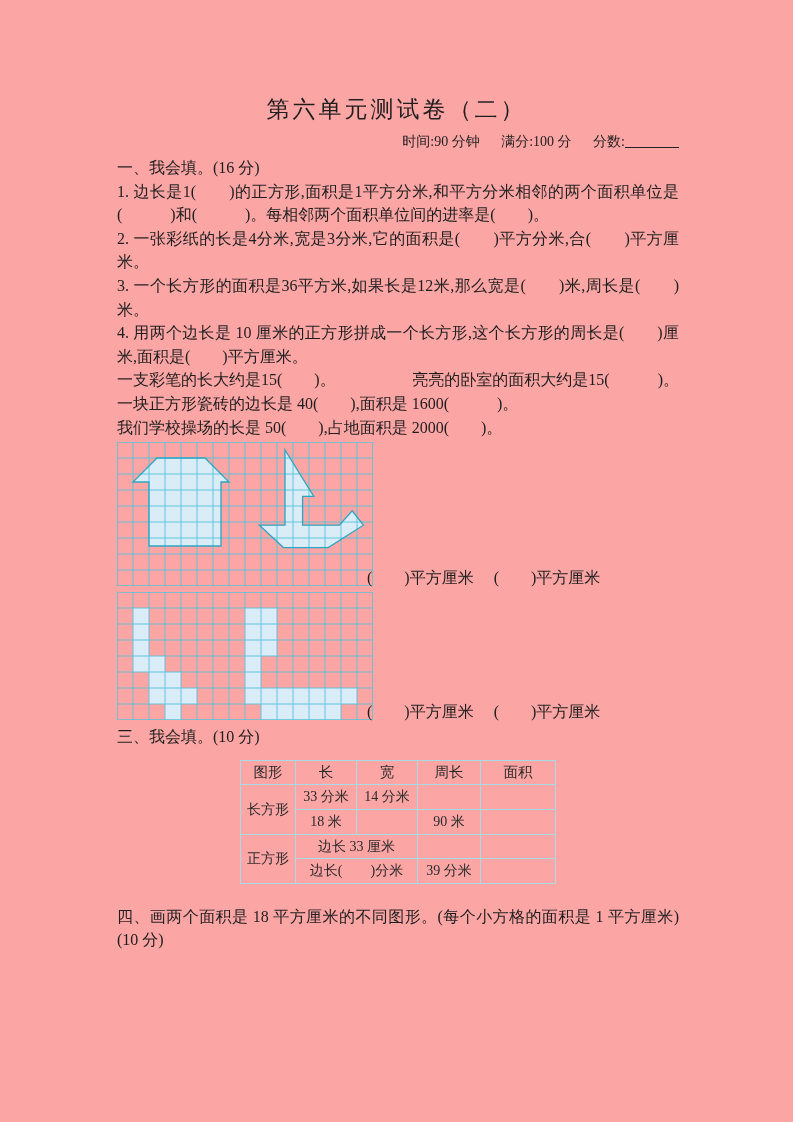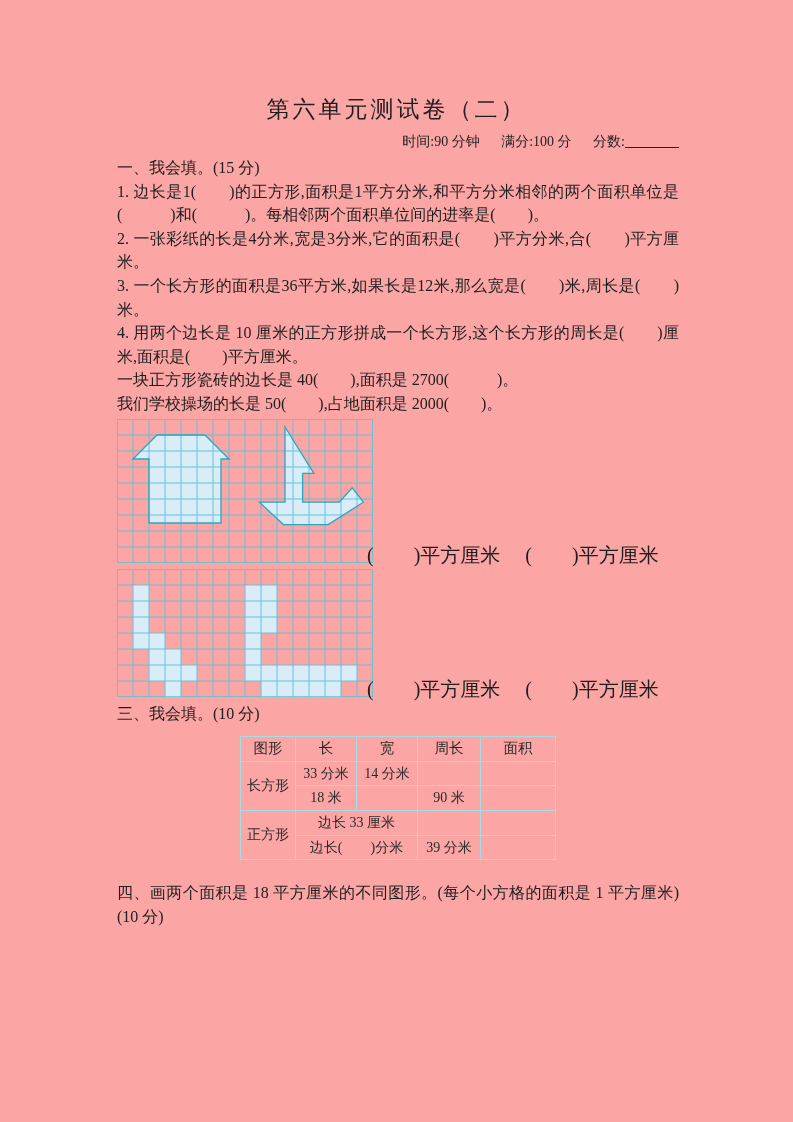--- a/index.html
+++ b/index.html
@@ -49,21 +49,21 @@
     line-height: 23.6px;
   }
   .para { text-align: justify; }
   .two-col { display: flex; justify-content: space-between; }
   .grid-block { position: relative; margin-top: 3px; line-height: 0; }
   .grid-block.second { margin-top: 6px; }
   .grid-answer {
     position: absolute;
     left: 250px;
     bottom: -2px;
-    font-size: 20px;
+    font-size: 16px;
     line-height: 20px;
     white-space: nowrap;
     color: #1e1e1e;
   }
   .sec3-heading { margin-top: 5px; }
   .fill-table {
     margin: 11px 0 0 123px;
     border-collapse: collapse;
     font-size: 14px;
     color: #2a2a2a;
@@ -93,26 +93,30 @@
   <div class="title">第六单元测试卷（二）</div>
 
   <div class="info-line">
     <span class="seg">时间:90 分钟</span>
     <span class="seg">满分:100 分</span>
     <span class="seg">分数:</span><span class="score-underline"></span>
   </div>
 
   <div class="content">
 
-    <div class="para">一、我会填。(15 分)</div>
+    <div class="para">一、我会填。(16 分)</div>
     <div class="para">1. 边长是1(　　)的正方形,面积是1平方分米,和平方分米相邻的两个面积单位是(　　　)和(　　　)。每相邻两个面积单位间的进率是(　　)。</div>
     <div class="para">2. 一张彩纸的长是4分米,宽是3分米,它的面积是(　　)平方分米,合(　　)平方厘米。</div>
     <div class="para">3. 一个长方形的面积是36平方米,如果长是12米,那么宽是(　　)米,周长是(　　)米。</div>
     <div class="para">4. 用两个边长是 10 厘米的正方形拼成一个长方形,这个长方形的周长是(　　)厘米,面积是(　　)平方厘米。</div>
-    <div class="para">一块正方形瓷砖的边长是 40(　　),面积是 2700(　　　)。</div>
+    <div class="para two-col">
+      <span>一支彩笔的长大约是15(　　)。</span>
+      <span>亮亮的卧室的面积大约是15(　　　)。</span>
+    </div>
+    <div class="para">一块正方形瓷砖的边长是 40(　　),面积是 1600(　　　)。</div>
     <div class="para">我们学校操场的长是 50(　　),占地面积是 2000(　　)。</div>
 
 
     <div class="grid-block">
       <svg id="grid1" xmlns="http://www.w3.org/2000/svg" viewBox="0 0 256 144" width="256" height="144">
           <polygon points="40,16 88,16 112,40 104,40 104,104 32,104 32,40 16,40" fill="#d9ecf7"></polygon>
           <polygon points="168,8 196.8,54.4 185.6,54.4 185.6,83.2 222.4,83.2 235.2,68.8 246.4,83.2 211.2,105.6 166.4,105.6 142.4,83.2 168,83.2" fill="#d9ecf7"></polygon>
           <line x1="0" y1="0" x2="0" y2="144" stroke="#56c3d9" stroke-width="1.6"></line>
           <line x1="16" y1="0" x2="16" y2="144" stroke="#56c3d9" stroke-width="0.9"></line>
           <line x1="32" y1="0" x2="32" y2="144" stroke="#56c3d9" stroke-width="0.9"></line>

